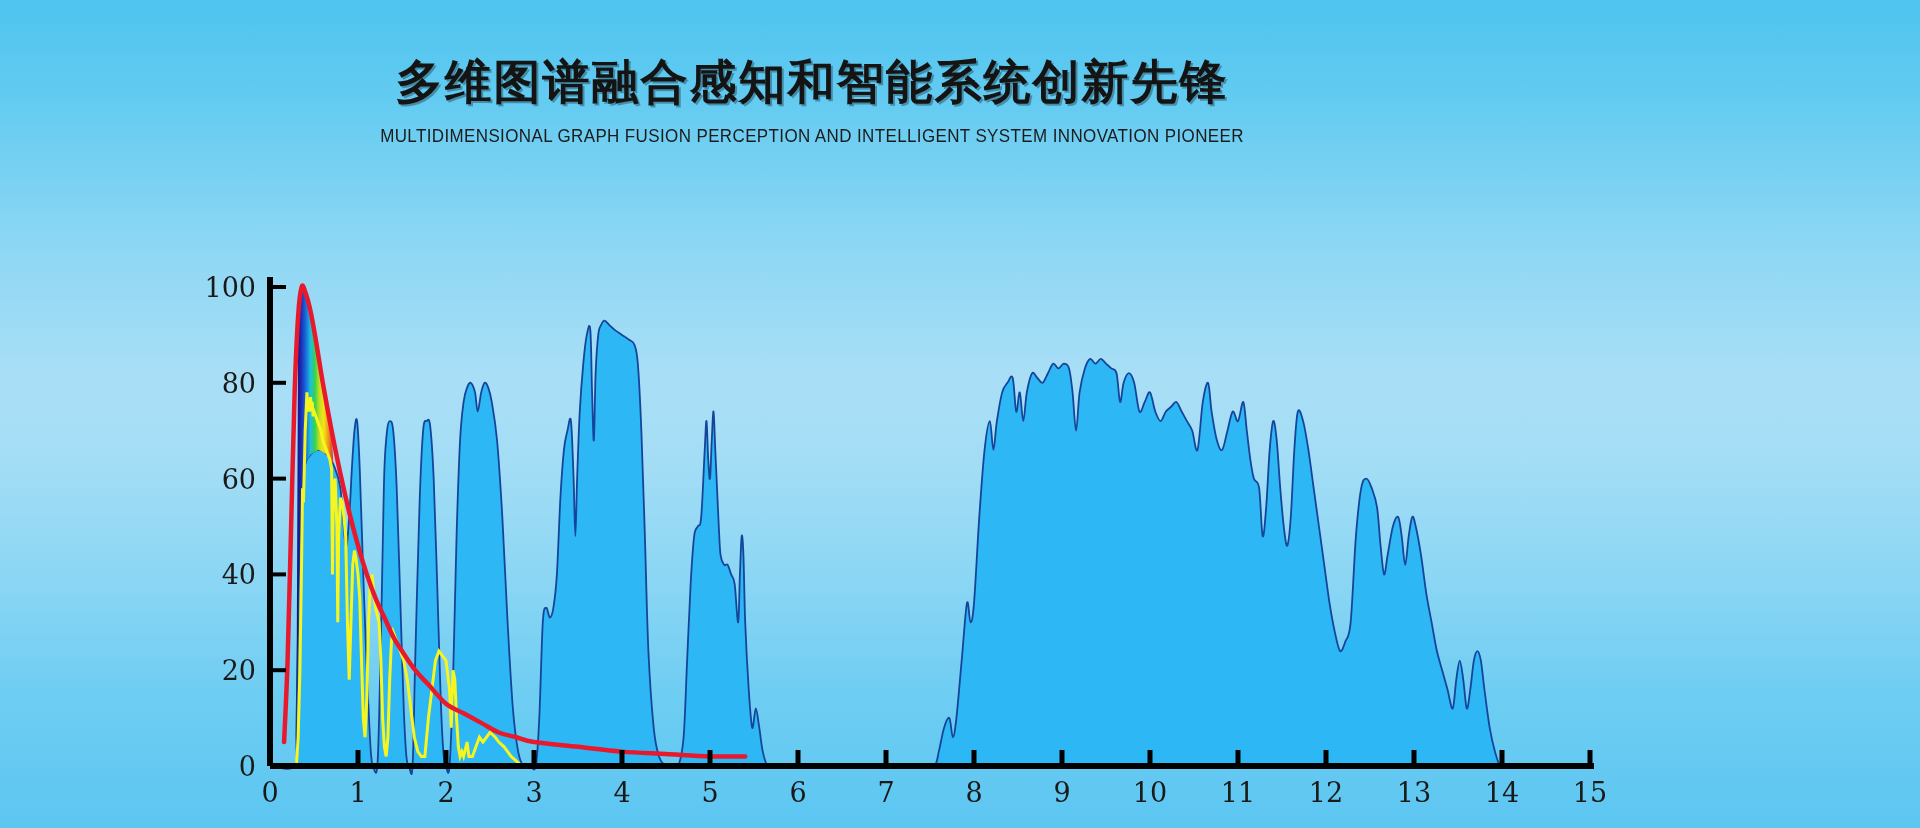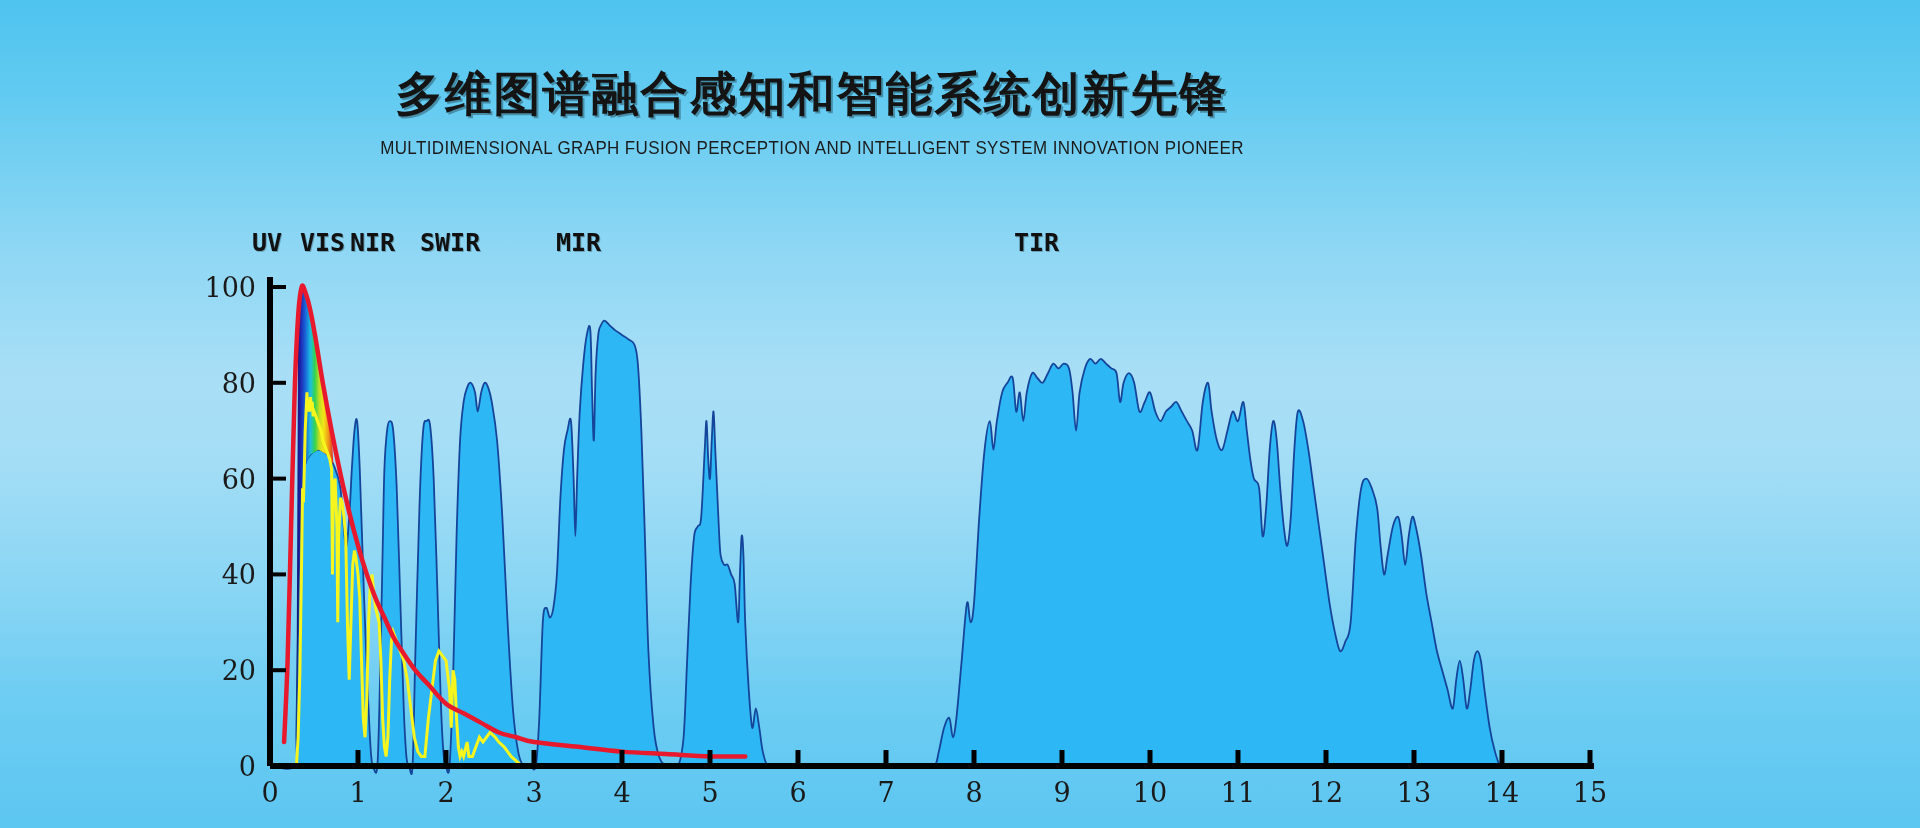--- a/index.html
+++ b/index.html
@@ -14,21 +14,21 @@
        #a9dff6 46%,
        #a3ddf5 56%,
        #8bd6f4 70%,
        #6ecdf2 84%,
        #5cc6f1 100%);
     position:relative;
   }
   .stage{position:absolute;inset:0;}
 
   
-  .header{position:absolute;top:12px;left:0;width:1624px;text-align:center;}
+  .header{position:absolute;top:0;left:0;width:1624px;text-align:center;}
   .title{
     margin-top:56px;
     font-family:"Liberation Sans",sans-serif;
     font-weight:bold;
     font-size:47px;
     letter-spacing:2px;
     color:#141414;
     text-shadow:2px 2px 0 rgba(0,0,0,.30);
     line-height:1.1;
   }
@@ -70,28 +70,20 @@
 </head>
 <body>
 
 <div class="stage">
 
   <div class="header">
     <div class="title">多维图谱融合感知和智能系统创新先锋</div>
     <div class="subtitle">MULTIDIMENSIONAL GRAPH FUSION PERCEPTION AND INTELLIGENT SYSTEM INNOVATION PIONEER</div>
   </div>
 
-  <div class="bandlabels">
-    <span class="bandlabel" style="left:252px">UV</span>
-    <span class="bandlabel" style="left:300px">VIS</span>
-    <span class="bandlabel" style="left:350px">NIR</span>
-    <span class="bandlabel" style="left:420px">SWIR</span>
-    <span class="bandlabel" style="left:556px">MIR</span>
-    <span class="bandlabel" style="left:1014px">TIR</span>
-  </div>
 
   <div class="plot">
     <svg id="chart-svg" width="1920" height="828" viewBox="0 0 1920 828">
       <defs>
         <linearGradient id="visGrad" x1="0" y1="0" x2="1" y2="0">
           <stop offset="0.00" stop-color="#101060"></stop>
           <stop offset="0.10" stop-color="#1a1aa8"></stop>
           <stop offset="0.24" stop-color="#1460d8"></stop>
           <stop offset="0.38" stop-color="#18bede"></stop>
           <stop offset="0.50" stop-color="#2fd24a"></stop>

